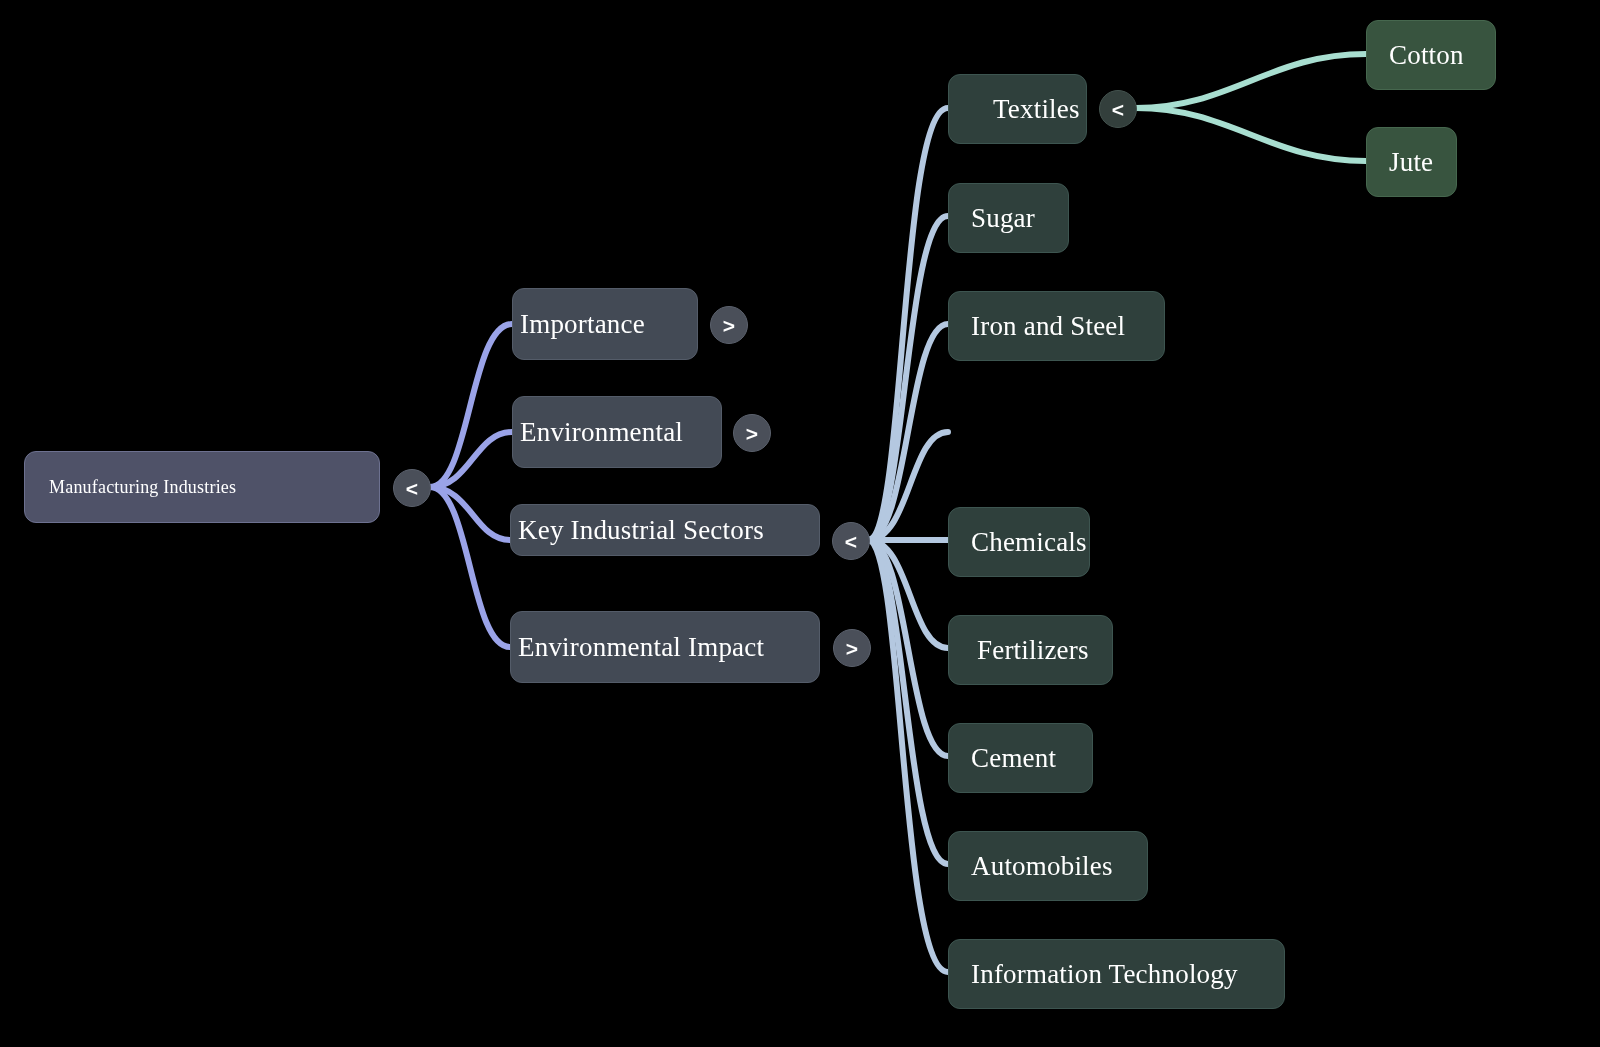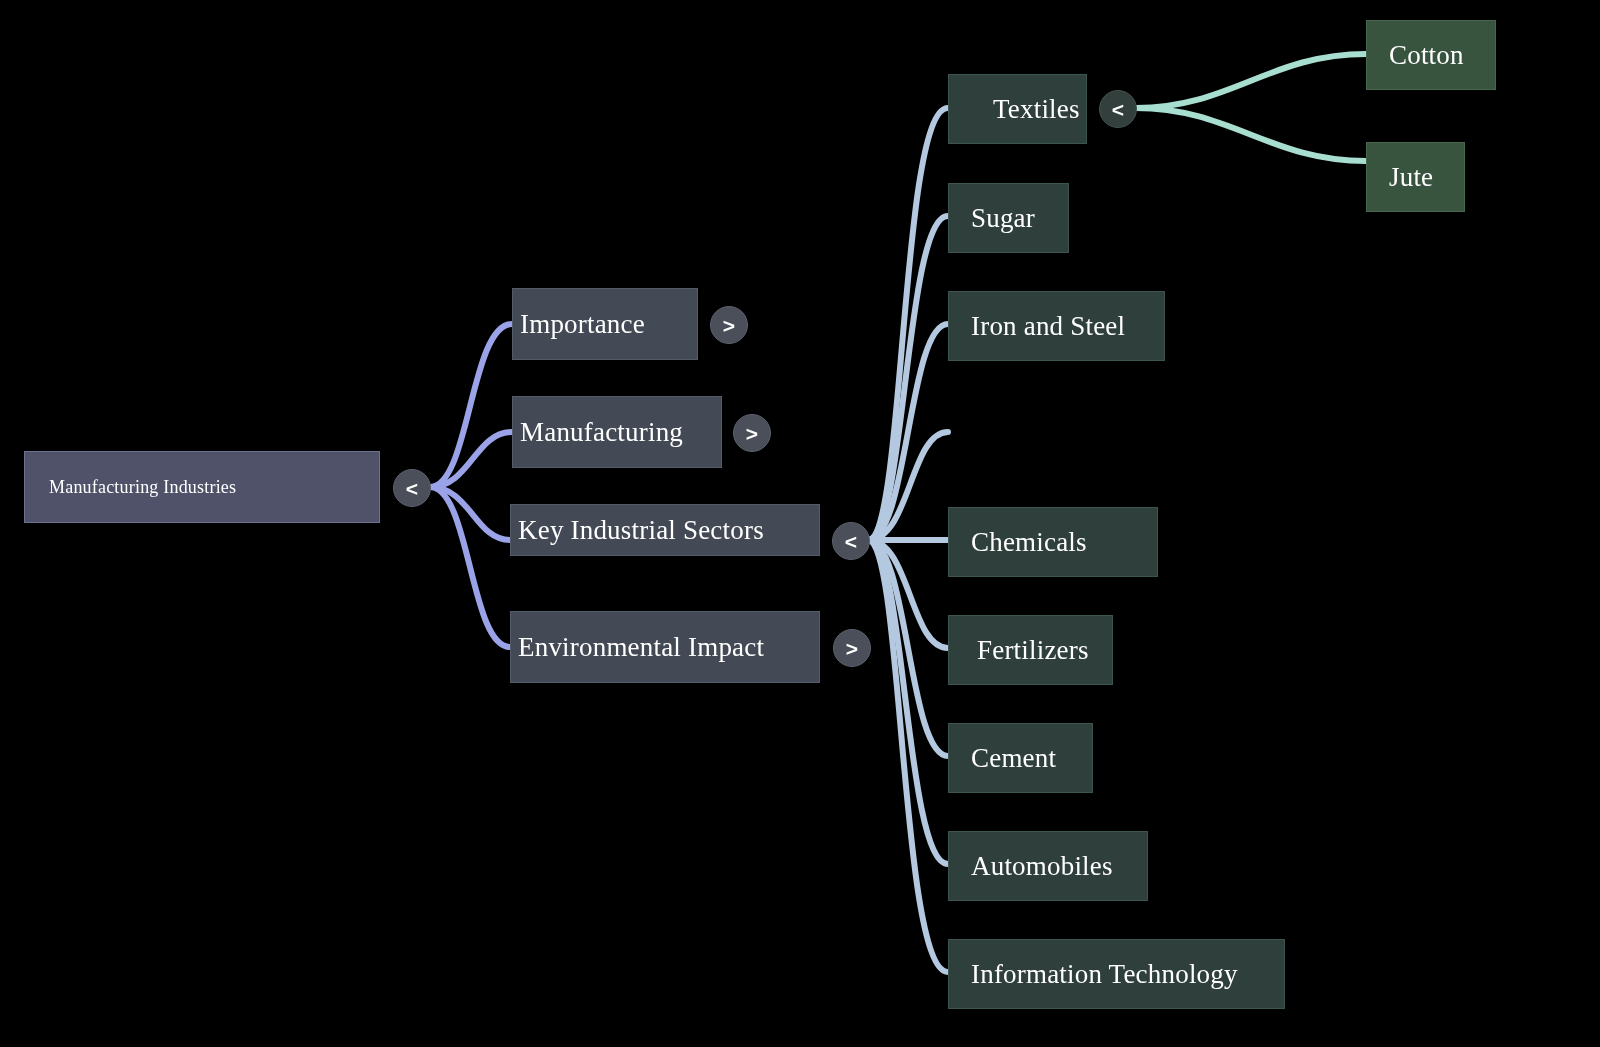--- a/index.html
+++ b/index.html
@@ -26,21 +26,21 @@
     top: 0;
     width: 1600px;
     height: 1047px;
     pointer-events: none;
   }
   .node {
     position: absolute;
     box-sizing: border-box;
     display: flex;
     align-items: center;
-    border-radius: 0;
+    border-radius: 12px;
     color: #ffffff;
     white-space: nowrap;
     letter-spacing: 0.2px;
     z-index: 5;
     cursor: pointer;
   }
   .node-label {
     display: block;
     width: 100%;
   }
@@ -132,21 +132,21 @@
   </div>
 
   <div class="node branch" style="left:512px; top:288px; width:186px; height:72px;">
     <span class="node-label">Importance</span>
   </div>
   <div class="toggle slate" style="left:710px; top:306px;">
     <span>&gt;</span>
   </div>
 
   <div class="node branch" style="left:512px; top:396px; width:210px; height:72px;">
-    <span class="node-label">Manufacturing</span>
+    <span class="node-label">Environmental</span>
   </div>
   <div class="toggle slate" style="left:733px; top:414px;">
     <span>&gt;</span>
   </div>
 
   <div class="node branch" style="left:510px; top:504px; width:310px; height:52px;">
     <span class="node-label">Key Industrial Sectors</span>
   </div>
   <div class="toggle slate" style="left:832px; top:522px;">
     <span>&lt;</span>
@@ -168,21 +168,21 @@
 
   <div class="node sector" style="left:948px; top:183px; width:121px; height:70px;">
     <span class="node-label">Sugar</span>
   </div>
 
   <div class="node sector" style="left:948px; top:291px; width:217px; height:70px;">
     <span class="node-label">Iron and Steel</span>
   </div>
 
 
-  <div class="node sector" style="left:948px; top:507px; width:210px; height:70px;">
+  <div class="node sector" style="left:948px; top:507px; width:142px; height:70px;">
     <span class="node-label">Chemicals</span>
   </div>
 
   <div class="node sector" style="left:948px; top:615px; width:165px; height:70px;padding-left:28px;">
     <span class="node-label">Fertilizers</span>
   </div>
 
   <div class="node sector" style="left:948px; top:723px; width:145px; height:70px;">
     <span class="node-label">Cement</span>
   </div>
@@ -192,17 +192,17 @@
   </div>
 
   <div class="node sector" style="left:948px; top:939px; width:337px; height:70px;">
     <span class="node-label">Information Technology</span>
   </div>
 
   <div class="node leaf" style="left:1366px; top:20px; width:130px; height:70px;">
     <span class="node-label">Cotton</span>
   </div>
 
-  <div class="node leaf" style="left:1366px; top:127px; width:99px; height:70px;margin-top:15px;">
+  <div class="node leaf" style="left:1366px; top:127px; width:91px; height:70px;">
     <span class="node-label">Jute</span>
   </div>
 
 </div>
 
 </body></html>

